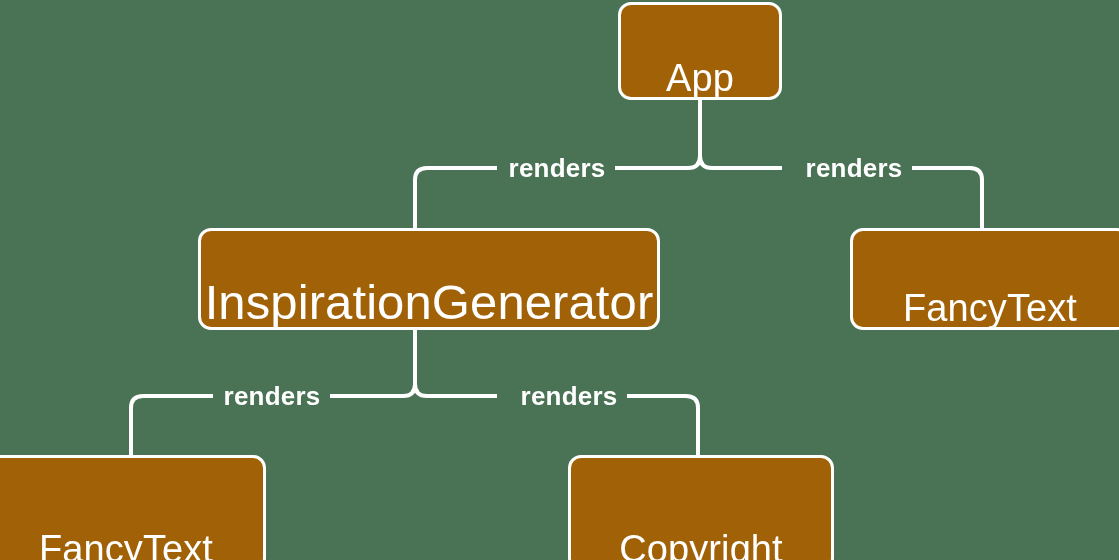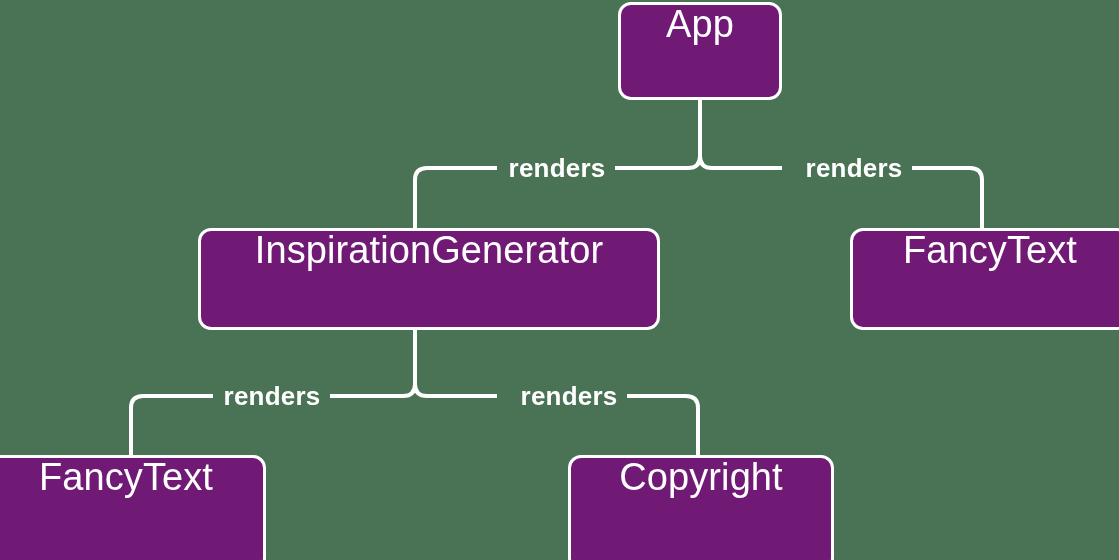--- a/index.html
+++ b/index.html
@@ -18,25 +18,25 @@
   #wires {
     position: absolute;
     left: 0;
     top: 0;
     width: 1119px;
     height: 560px;
   }
   .node {
     position: absolute;
     box-sizing: border-box;
-    background: #701a75;
+    background: #a16207;
     border: 3px solid #ffffff;
     border-radius: 13px;
     display: flex;
-    align-items: flex-start;
+    align-items: flex-end;
     justify-content: center;
     color: #ffffff;
     font-weight: 400;
     letter-spacing: 0.1px;
     white-space: nowrap;
     z-index: 2;
   }
   .node-label {
     display: block;
     line-height: 1;
@@ -77,21 +77,21 @@
       <path d="M213,396 L143,396 Q131,396 131,408 L131,455"></path>
 
       <path d="M627,396 L686,396 Q698,396 698,408 L698,455"></path>
     </g>
   </svg>
 
   <div class="node" style="left:618px; top:2px; width:164px; height:98px; font-size:38px;">
     <span class="node-label">App</span>
   </div>
 
-  <div class="node" style="left:198px; top:228px; width:462px; height:102px; font-size:38px;">
+  <div class="node" style="left:198px; top:228px; width:462px; height:102px; font-size:49px;">
     <span class="node-label">InspirationGenerator</span>
   </div>
 
   <div class="node" style="left:850px; top:228px; width:280px; height:102px; font-size:38px;">
     <span class="node-label">FancyText</span>
   </div>
 
   <div class="node" style="left:-14px; top:455px; width:280px; height:116px; font-size:38px;">
     <span class="node-label">FancyText</span>
   </div>

